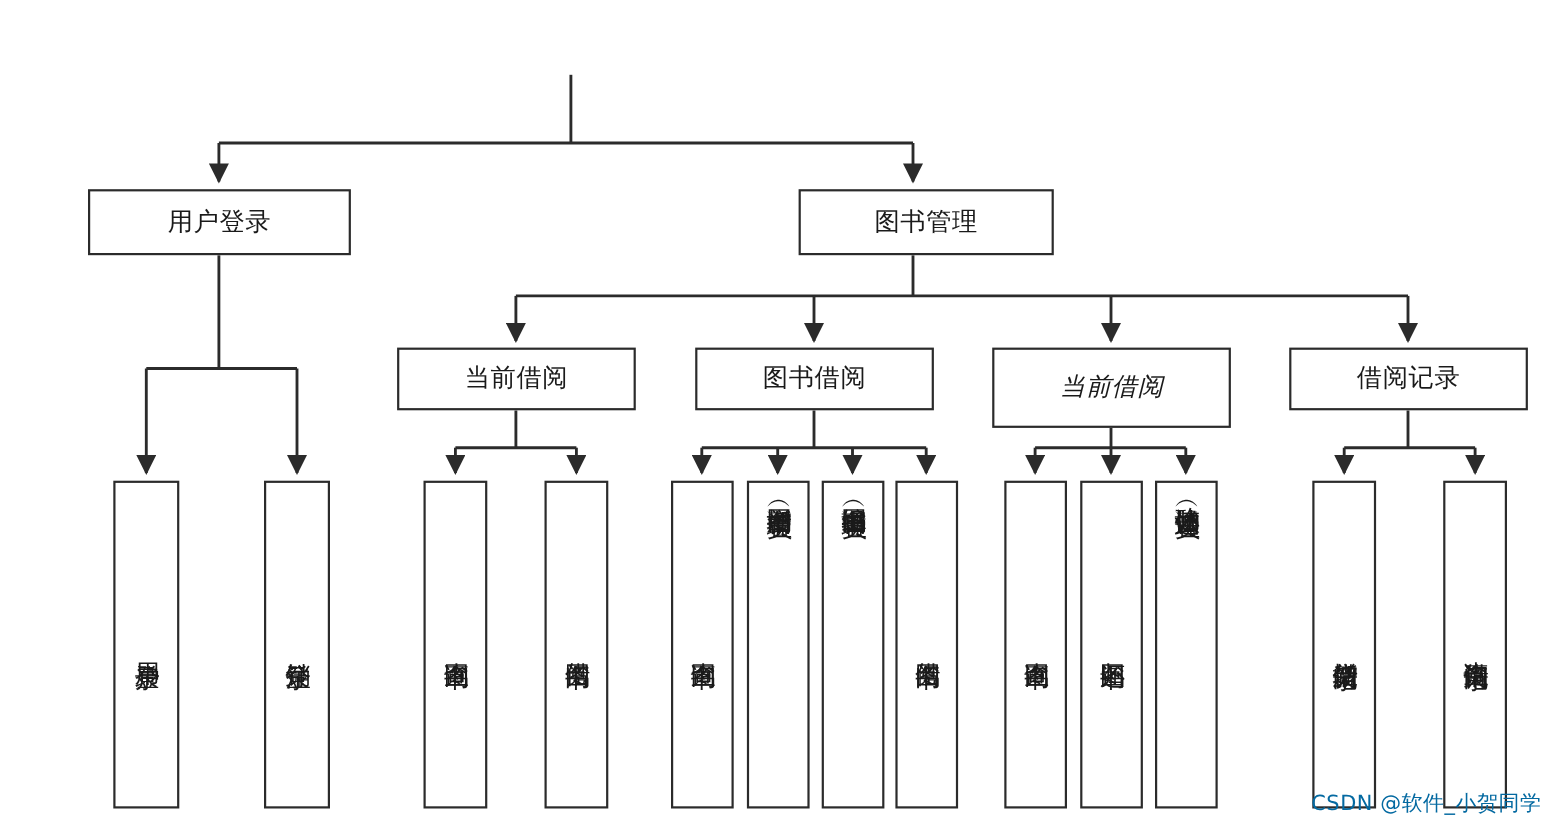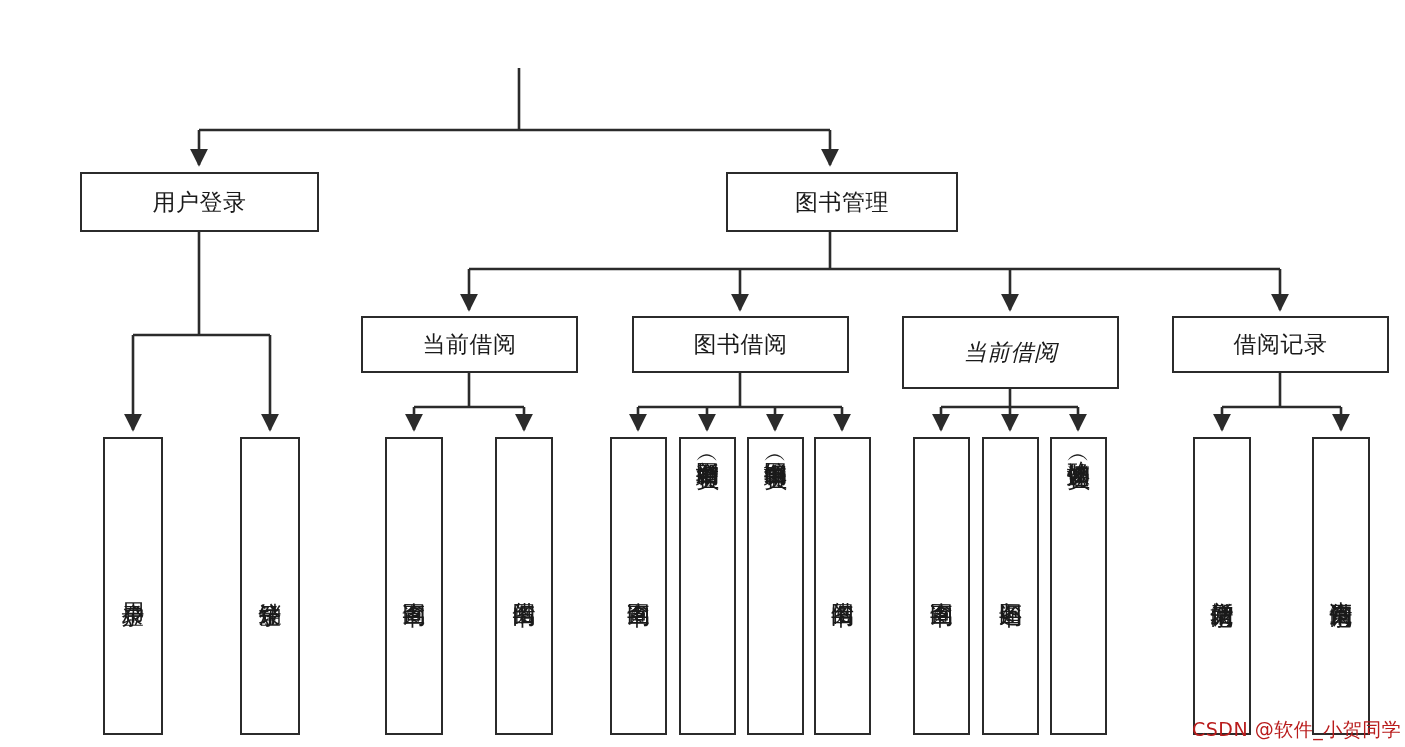--- a/index.html
+++ b/index.html
@@ -65,21 +65,21 @@
     align-items: center;
     justify-content: center;
   }
   .leaf-inner.top {
     align-items: flex-start;
     padding-top: 4px;
   }
   .watermark {
     position: absolute;
     font-size: 19px;
-    color: #b91c1c;
+    color: #0369a1;
     letter-spacing: 0.5px;
     white-space: nowrap;
     font-family: "DejaVu Sans", "Liberation Sans", sans-serif;
   }
 </style>
 </head>
 <body>
 
 <div id="canvas">
 

